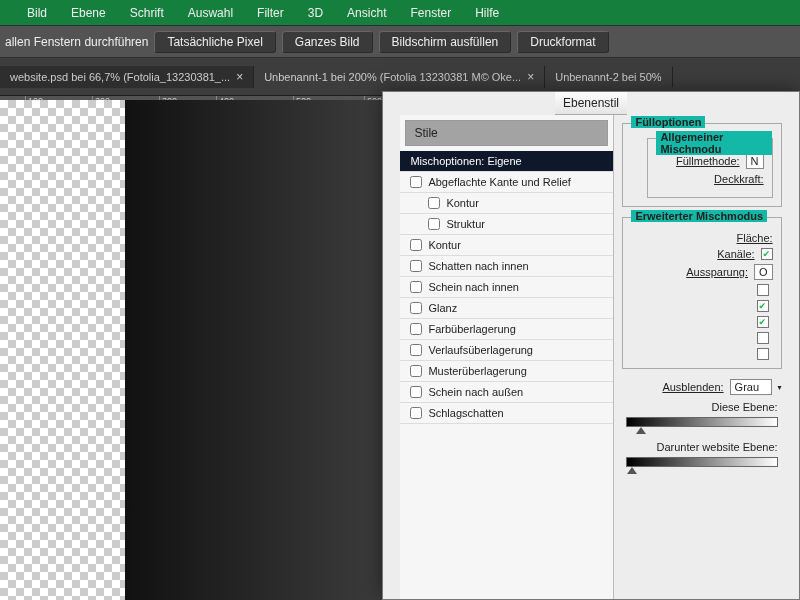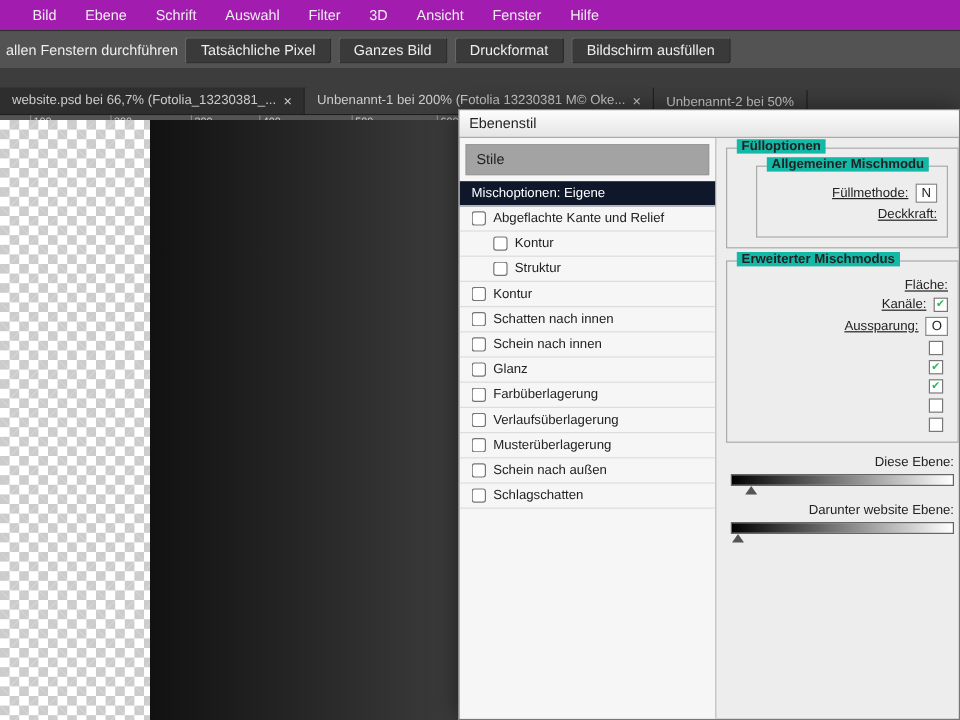--- a/index.html
+++ b/index.html
@@ -1,40 +1,40 @@
 <!DOCTYPE html>
 <html><head>
 <meta charset="utf-8">
 <style>
   * { margin: 0; padding: 0; box-sizing: border-box; font-family: "Segoe UI", Tahoma, sans-serif; }
   body { background: #535353; width: 800px; height: 600px; overflow: hidden; position: relative; }
 
-  .menu-bar { background: #a21caf; color: #eee; font-size: 12px; height: 26px; display: flex; align-items: center; padding-left: 15px; border-bottom: 1px solid #2e2e2e; }
+  .menu-bar { background: #15803d; color: #eee; font-size: 12px; height: 26px; display: flex; align-items: center; padding-left: 15px; border-bottom: 1px solid #2e2e2e; }
   .menu-item { padding: 0 12px; cursor: default; }
 
   .options-bar { background: #535353; color: #eee; font-size: 12px; height: 32px; display: flex; align-items: center; padding-left: 5px; gap: 6px; border-bottom: 1px solid #2e2e2e; }
   .opt-btn { background: #3a3a3a; border: 1px solid #2a2a2a; border-top-color: #666; border-left-color: #666; color: #eee; font-size: 12px; padding: 3px 12px; border-radius: 3px; text-align: right; }
 
-  .tab-bar { background: #3d3d3d; height: 38px; display: flex; align-items: flex-end; font-size: 11px; color: #ccc; border-bottom: 1px solid #1e1e1e; }
+  .tab-bar { background: #3d3d3d; height: 38px; display: flex; align-items: center; font-size: 11px; color: #ccc; border-bottom: 1px solid #1e1e1e; }
   .doc-tab { padding: 4px 10px; display: flex; align-items: center; gap: 6px; border-right: 1px solid #222; background: #3d3d3d; white-space: nowrap; }
   .doc-tab.active { background: #2e2e2e; }
   .tab-close { font-size: 12px; color: #ccc; }
 
   .ruler { background: #535353; height: 18px; position: relative; border-bottom: 1px solid #222; overflow: hidden; }
   .ruler-tick { position: absolute; top: 0; font-size: 9px; color: #ccc; border-left: 1px solid #888; padding-left: 2px; height: 18px; }
 
   .canvas-area { position: absolute; top: 100px; left: 0; right: 0; bottom: 0; background: #2a2a2a; display: flex; }
   .transp { width: 125px; height: 100%; background-image:
     linear-gradient(45deg,#ccc 25%,transparent 25%),linear-gradient(-45deg,#ccc 25%,transparent 25%),
     linear-gradient(45deg,transparent 75%,#ccc 75%),linear-gradient(-45deg,transparent 75%,#ccc 75%);
     background-size: 16px 16px; background-position: 0 0,0 8px,8px -8px,-8px 0; background-color: #fff; }
   .grad { flex: 1; background: linear-gradient(90deg,#111 0%,#555 60%,#333 100%); }
 
   
-  .dialog { position: absolute; left: 382px; top: 91px; right: 0; bottom: 0; background: #ededed; border: 1px solid #777; box-shadow: 0 0 20px rgba(0,0,0,.5); font-size: 11px; color: #222; display: flex; flex-direction: column; }
+  .dialog { position: absolute; left: 382px; top: 91px; right: 0; bottom: 0; background: #ededed; border: 1px solid #777; box-shadow: 0 0 20px rgba(0,0,0,.5); font-size: 11px; color: #222; display: flex; flex-direction: column; align-items: center; }
   .dlg-title { background: linear-gradient(#fdfdfd,#e5e5e5); border-bottom: 1px solid #aaa; padding: 4px 8px; font-size: 12px; }
   .dlg-body { display: flex; flex: 1; overflow: hidden; }
   .styles-col { width: 214px; border-right: 1px solid #bbb; background: #f6f6f6; }
   .styles-head { padding: 5px 8px; border: 1px solid #999; margin: 5px; background: #a3a3a3; font-size: 12px; }
   .style-row { padding: 4px 10px; display: flex; align-items: center; gap: 6px; border-bottom: 1px solid #ddd; }
   .style-row.indent { padding-left: 28px; }
   .style-row.sel { background: #0f172a; color: #fff; }
   .style-row input[type=checkbox] { width: 12px; height: 12px; }
 
   .blend-col { flex: 1; padding: 8px 0 0 8px; overflow: hidden; }
@@ -63,22 +63,22 @@
     <span class="menu-item">3D</span>
     <span class="menu-item">Ansicht</span>
     <span class="menu-item">Fenster</span>
     <span class="menu-item">Hilfe</span>
   </div>
 
 <div class="options-bar">
   <span>allen Fenstern durchführen</span>
 <button class="opt-btn">Tatsächliche Pixel</button>
     <button class="opt-btn">Ganzes Bild</button>
+    <button class="opt-btn">Bildschirm ausfüllen</button>
     <button class="opt-btn">Druckformat</button>
-    <button class="opt-btn">Bildschirm ausfüllen</button>
   </div>
 
 <div class="tab-bar">
     <div class="doc-tab active">
       <span>website.psd bei 66,7% (Fotolia_13230381_...</span>
       <span class="tab-close">×</span>
     </div>
     <div class="doc-tab">
       <span>Unbenannt-1 bei 200% (Fotolia 13230381 M© Oke...</span>
       <span class="tab-close">×</span>
@@ -193,20 +193,25 @@
         </div>
         <div style="display:flex;flex-direction:column;align-items:flex-end;gap:4px;margin-top:4px;padding-right:4px;">
             <span class="cb"></span>
             <span class="cb checked"></span>
             <span class="cb checked"></span>
             <span class="cb"></span>
             <span class="cb"></span>
           </div>
       </div>
 
+      <div class="frow" style="justify-content:flex-start;margin-left:40px;">
+        <label>Ausblenden:</label>
+        <span class="sel-box" style="min-width:42px;">Grau</span>
+        <span style="font-size:8px;">▾</span>
+      </div>
 
       <div class="slider-block">
         <div class="slider-label">Diese Ebene:</div>
         <div class="slider-track">
           <div class="slider-thumb" style="left:6%;"></div>
         </div>
       </div>
 
       <div class="slider-block">
         <div class="slider-label">Darunter website Ebene:</div>

